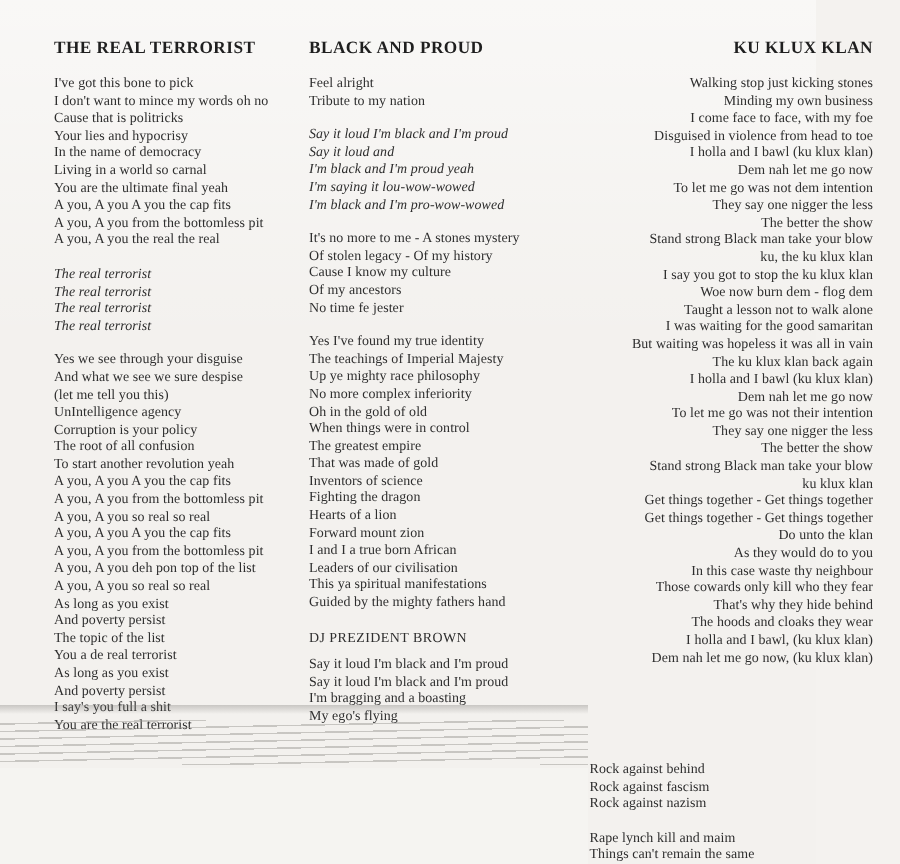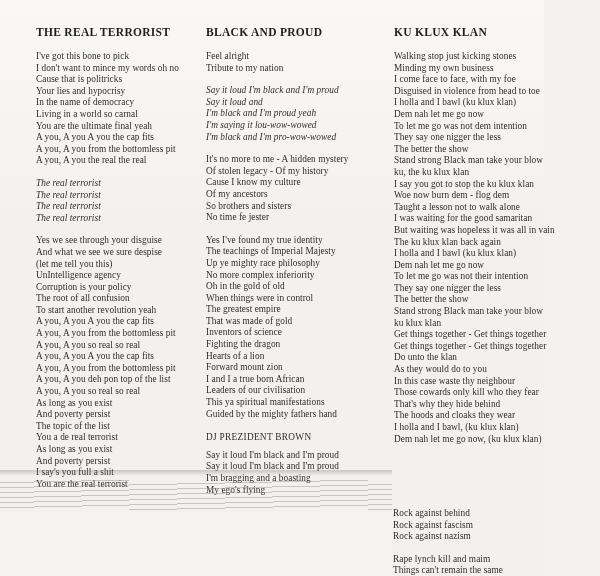--- a/index.html
+++ b/index.html
@@ -28,21 +28,21 @@
   .columns {
     display: flex;
     gap: 0;
     align-items: flex-start;
   }
   .col {
     width: 188px;
     flex: 0 0 188px;
   }
   .col.c2 { margin-left: 0; }
-  .col.c3 { margin-left: 0; }
+  .col.c3 { margin-left: 0; text-align: right; }
 
   .col-title {
     font-family: "Liberation Serif", serif;
     font-weight: bold;
     font-size: 11.5px;
     letter-spacing: 0.3px;
     color: #1f1f1f;
     margin-bottom: 13px;
     white-space: nowrap;
   }
@@ -180,25 +180,24 @@
 
       <div class="block">
         <div class="line it">Say it loud I'm black and I'm proud</div>
         <div class="line it">Say it loud  and</div>
         <div class="line it">I'm black and I'm proud yeah</div>
         <div class="line it">I'm saying it lou-wow-wowed</div>
         <div class="line it">I'm black and I'm pro-wow-wowed</div>
       </div>
 
       <div class="block">
-        <div class="line">It's no more to me - A hidden mystery</div>
+        <div class="line">It's no more to me - A stones mystery</div>
         <div class="line">Of stolen legacy - Of my history</div>
         <div class="line">Cause I know my culture</div>
         <div class="line">Of my ancestors</div>
-        <div class="line">So brothers and sisters</div>
         <div class="line">No time fe jester</div>
       </div>
 
       <div class="block">
         <div class="line">Yes I've found my true identity</div>
         <div class="line">The teachings of Imperial Majesty</div>
         <div class="line">Up ye mighty race philosophy</div>
         <div class="line">No more complex inferiority</div>
         <div class="line">Oh in the gold of old</div>
         <div class="line">When things were in control</div>

